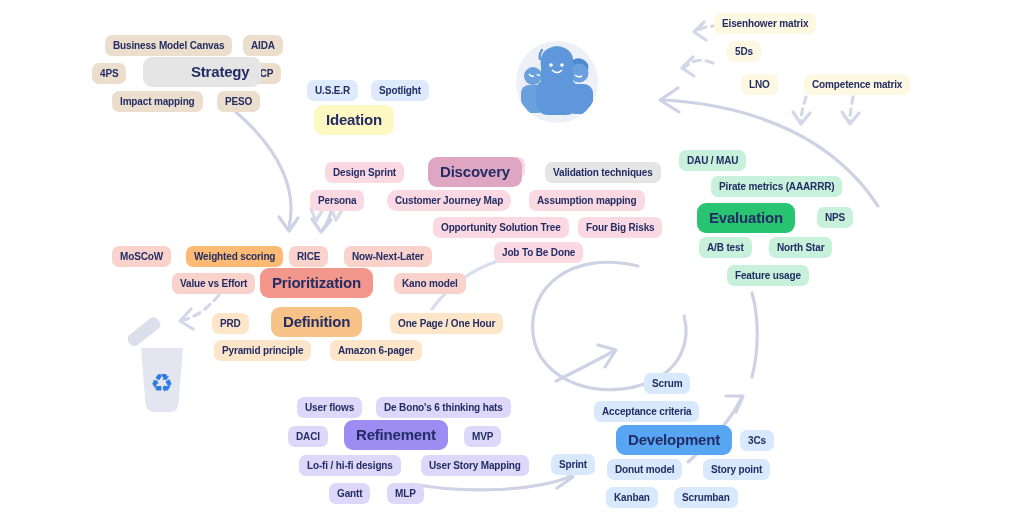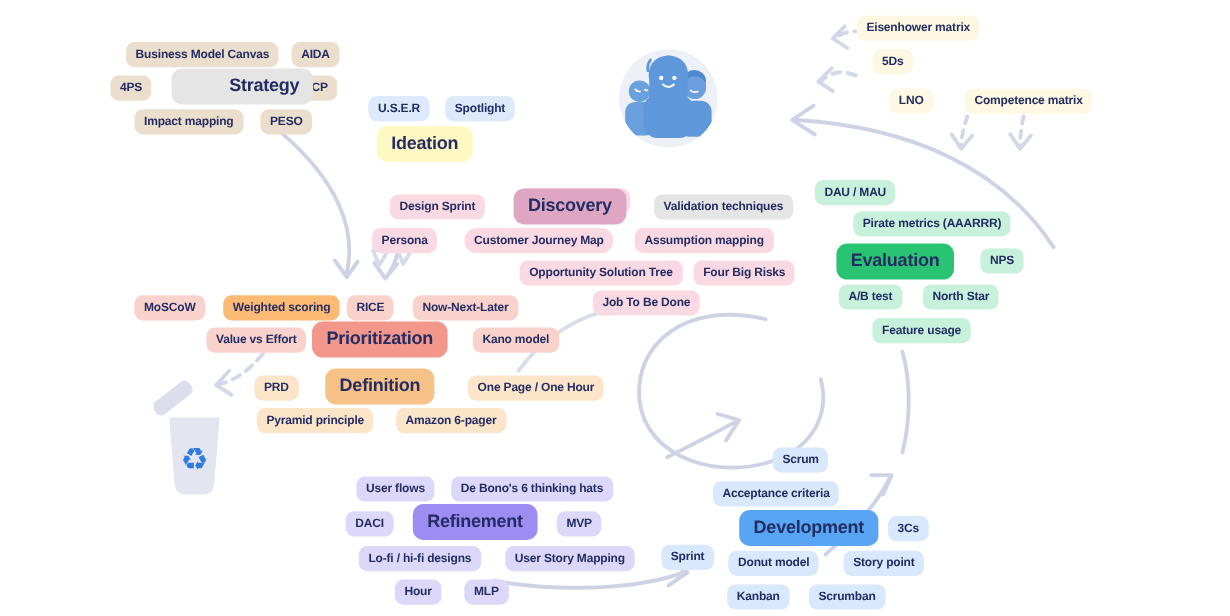--- a/index.html
+++ b/index.html
@@ -159,21 +159,21 @@
     <div class="node sub" style="left: 390px; top: 313px; background: rgb(252, 229, 201);">One Page / One Hour</div>
     <div class="node sub" style="left: 214px; top: 340px; background: rgb(252, 229, 201);">Pyramid principle</div>
     <div class="node sub" style="left: 330px; top: 340px; background: rgb(252, 229, 201);">Amazon 6-pager</div>
     <div class="node main" style="left: 271px; top: 307px; background: rgb(247, 194, 135);">Definition</div>
     <div class="node sub" style="left: 297px; top: 397px; background: rgb(221, 216, 250);">User flows</div>
     <div class="node sub" style="left: 376px; top: 397px; background: rgb(221, 216, 250);">De Bono's 6 thinking hats</div>
     <div class="node sub" style="left: 288px; top: 426px; background: rgb(221, 216, 250);">DACI</div>
     <div class="node sub" style="left: 464px; top: 426px; background: rgb(221, 216, 250);">MVP</div>
     <div class="node sub" style="left: 299px; top: 455px; background: rgb(221, 216, 250);">Lo-fi / hi-fi designs</div>
     <div class="node sub" style="left: 421px; top: 455px; background: rgb(221, 216, 250);">User Story Mapping</div>
-    <div class="node sub" style="left: 329px; top: 483px; background: rgb(221, 216, 250);">Hour</div>
+    <div class="node sub" style="left: 329px; top: 483px; background: rgb(221, 216, 250);">Gantt</div>
     <div class="node sub" style="left: 387px; top: 483px; background: rgb(221, 216, 250);">MLP</div>
     <div class="node main" style="left: 344px; top: 420px; background: rgb(157, 141, 242);">Refinement</div>
     <div class="node sub" style="left: 644px; top: 373px; background: rgb(216, 232, 253);">Scrum</div>
     <div class="node sub" style="left: 594px; top: 401px; background: rgb(216, 232, 253);">Acceptance criteria</div>
     <div class="node sub" style="left: 551px; top: 430px; background: rgb(216, 232, 253); margin-top: 24px;">Sprint</div>
     <div class="node sub" style="left: 740px; top: 430px; background: rgb(216, 232, 253);">3Cs</div>
     <div class="node sub" style="left: 607px; top: 459px; background: rgb(216, 232, 253);">Donut model</div>
     <div class="node sub" style="left: 703px; top: 459px; background: rgb(216, 232, 253);">Story point</div>
     <div class="node sub" style="left: 606px; top: 487px; background: rgb(216, 232, 253);">Kanban</div>
     <div class="node sub" style="left: 674px; top: 487px; background: rgb(216, 232, 253);">Scrumban</div>

